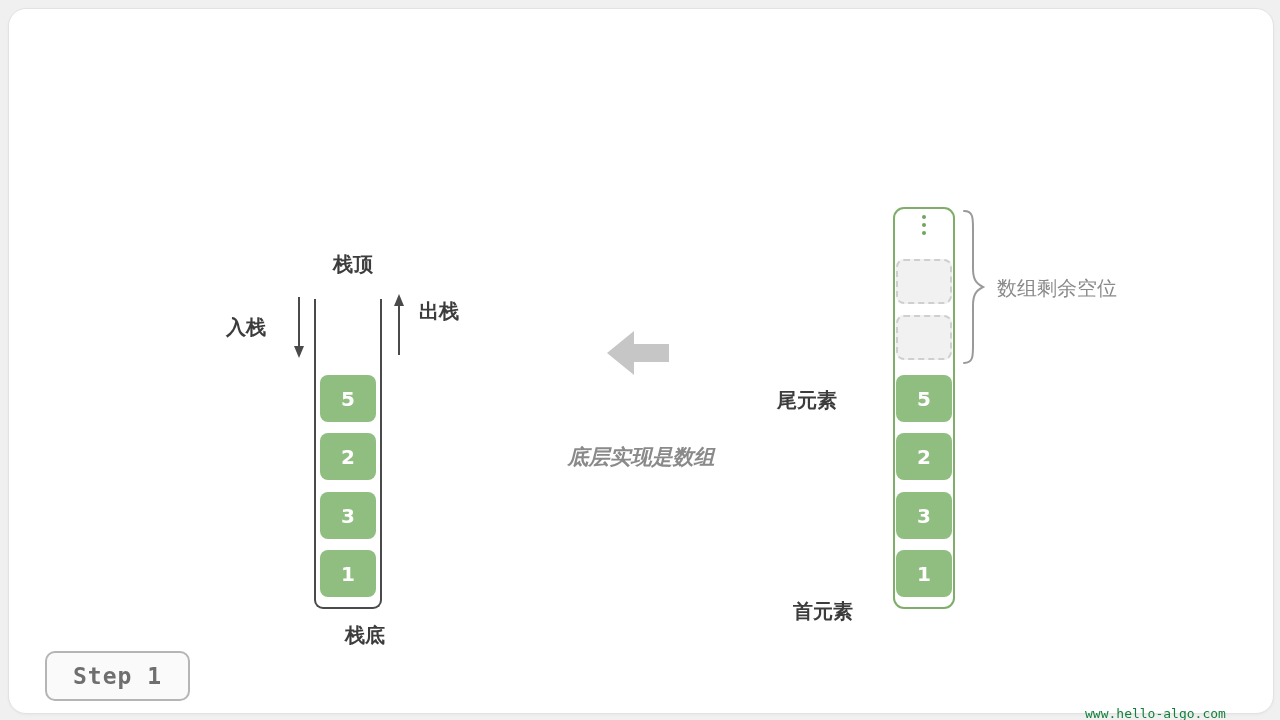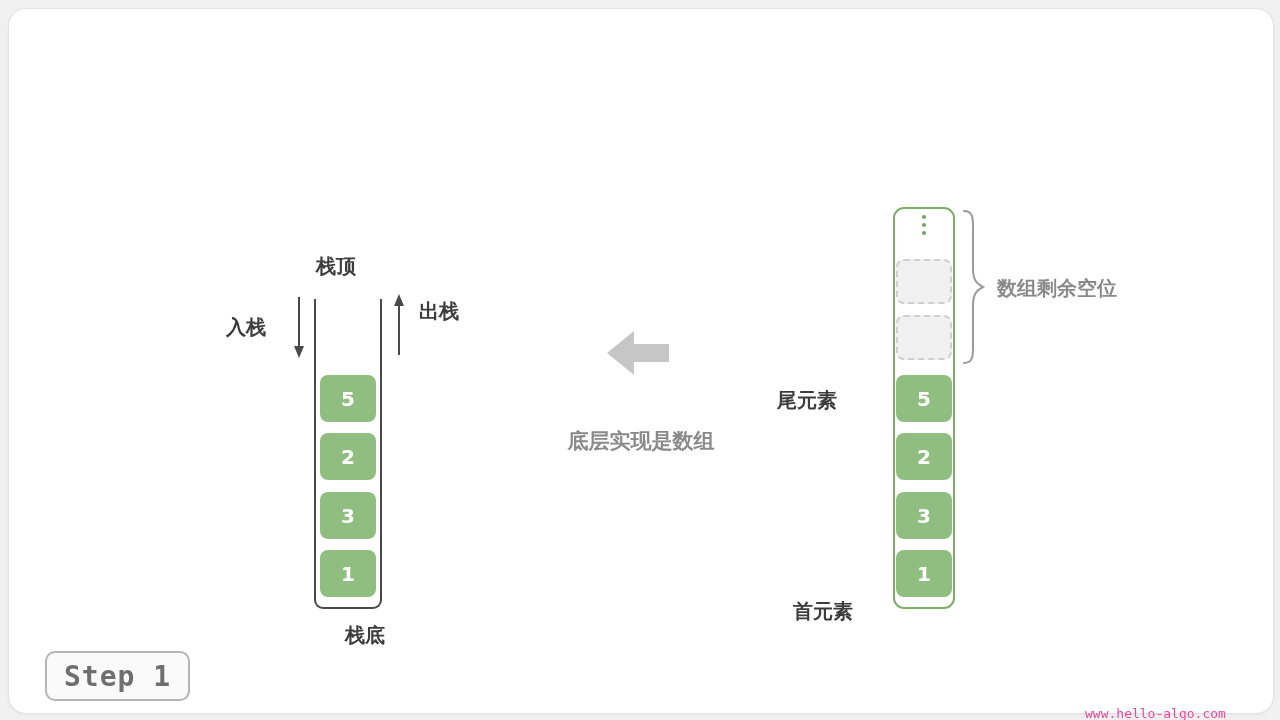--- a/index.html
+++ b/index.html
@@ -12,21 +12,21 @@
   .card{
     position:absolute;left:8px;top:8px;width:1264px;height:704px;
     background:#ffffff;border:1px solid #e2e2e2;border-radius:18px;
     box-shadow:0 1px 3px rgba(0,0,0,0.04);
   }
   .abs{position:absolute;}
   .label-dark{
     font-size:20px;font-weight:bold;color:#3c3c3c;line-height:26px;
   }
   .label-gray{
-    font-size:20px;font-weight:bold;color:#8a8a8a;line-height:26px;
+    font-size:20px;font-weight:normal;color:#8a8a8a;line-height:26px;
   }
   .center-text{text-align:center;}
   .right-text{text-align:center;}
 
   
   .stack-container{
     left:305px;top:290px;width:68px;height:310px;
     border:2px solid #4a4a4a;border-top:none;
     border-radius:0 0 9px 9px;box-sizing:border-box;
     background:#ffffff;
@@ -53,44 +53,44 @@
   }
   .dots{
     left:884px;top:206px;width:62px;
     display:flex;flex-direction:column;align-items:center;gap:4px;
   }
   .dots span{
     width:4px;height:4px;border-radius:50%;background:#6fa55f;display:block;
   }
 
   .desc{
-    left:482px;top:412px;width:300px;text-align:center;
-    font-size:21px;font-weight:bold;color:#8a8a8a;line-height:41px;
+    left:482px;top:428px;width:300px;text-align:center;
+    font-size:21px;font-weight:bold;color:#8a8a8a;line-height:41px;font-style:italic;
   }
 
   .step-badge{
     left:36px;top:642px;width:145px;height:50px;
     background:#fafafa;border:2px solid #b5b5b5;border-radius:10px;
     box-sizing:border-box;
     display:flex;align-items:center;justify-content:center;
     font-family:"DejaVu Sans Mono","Liberation Mono",monospace;
-    font-size:28px;font-weight:bold;color:#6f6f6f;letter-spacing:1px;
+    font-size:23px;font-weight:bold;color:#6f6f6f;letter-spacing:1px;
   }
   .watermark{
     left:1076px;top:697px;width:180px;
     font-family:"DejaVu Sans Mono","Liberation Mono",monospace;
-    font-size:13px;color:#ec4899;text-align:left;
+    font-size:13px;color:#15803d;text-align:left;
   }
 </style>
 </head>
 <body>
 
 <div class="card">
 
-  <div class="abs label-dark center-text" style="left:293px;top:244px;width:68px;">栈顶</div>
+  <div class="abs label-dark center-text" style="left:310px;top:244px;width:68px;font-family:Liberation Mono, monospace;">栈顶</div>
 
   <div class="abs label-dark right-text" style="left:206px;top:305px;width:62px;">入栈</div>
 
   <svg class="abs" style="left:283px;top:286px;" width="14" height="64" viewBox="0 0 14 64">
     <line x1="7" y1="2" x2="7" y2="52" stroke="#4a4a4a" stroke-width="2"></line>
     <polygon points="2,51 12,51 7,63" fill="#4a4a4a"></polygon>
   </svg>
 
   <svg class="abs" style="left:383px;top:284px;" width="14" height="64" viewBox="0 0 14 64">
     <line x1="7" y1="62" x2="7" y2="12" stroke="#4a4a4a" stroke-width="2"></line>

